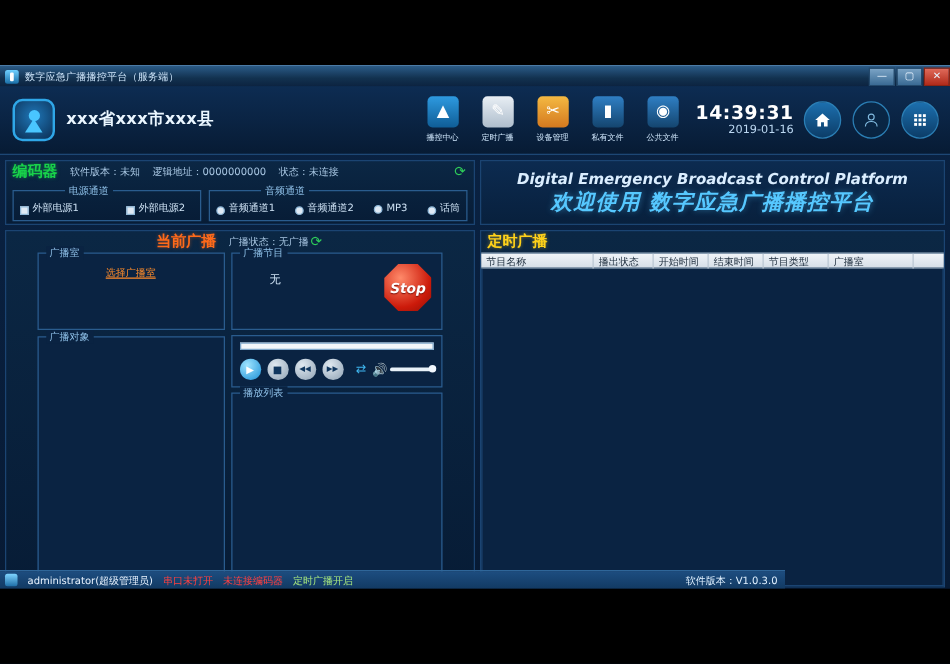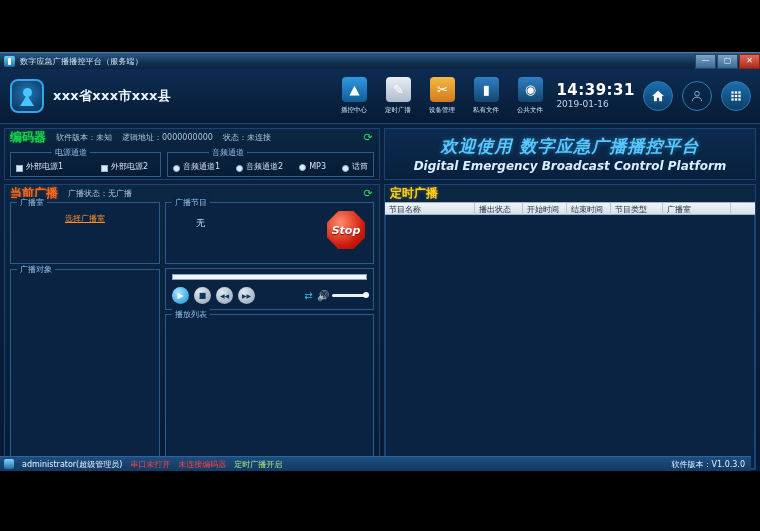--- a/index.html
+++ b/index.html
@@ -53,21 +53,21 @@
   .navitem{width:44px;display:flex;flex-direction:column;align-items:center;cursor:pointer;}
   .navico{width:25px;height:25px;border-radius:4px;position:relative;display:flex;
     align-items:center;justify-content:center;font-size:13px;color:#fff;}
   .navlbl{font-size:7px;color:#cfe6fb;margin-top:3px;white-space:nowrap;transform:scale(.92);}
   .ic-center{background:linear-gradient(180deg,#2e9ae0,#0f5d96);}
   .ic-timer{background:linear-gradient(180deg,#e8eef4,#aebdcc);}
   .ic-device{background:linear-gradient(180deg,#f4b942,#d4791f);}
   .ic-private{background:linear-gradient(180deg,#2f7fc4,#14456f);}
   .ic-public{background:linear-gradient(180deg,#2f7fc4,#14456f);}
 
-  #clock{margin:0 8px 0 4px;text-align:left;line-height:1.15;}
+  #clock{margin:0 8px 0 4px;text-align:right;line-height:1.15;}
   #clock .t{font-size:15px;font-weight:bold;color:#fff;letter-spacing:.5px;}
   #clock .d{font-size:9px;color:#bcd8f2;}
   .circbtn{width:30px;height:30px;border-radius:50%;border:1.5px solid #2b7fb5;
     margin-right:9px;display:flex;align-items:center;justify-content:center;
     background:rgba(10,40,70,.55);cursor:pointer;}
   .circbtn.filled{background:linear-gradient(180deg,#1c6fae,#0c3d68);}
 
   
   #body{display:flex;height:350px;padding:4px;gap:4px;}
   #left{width:376px;display:flex;flex-direction:column;gap:4px;border-radius:23px;}
@@ -93,21 +93,21 @@
   fieldset{border:1px solid #2a5c8e;padding:3px 5px 4px 5px;}
   legend{font-size:8px;color:#8fc0e8;padding:0 3px;margin-left:36px;}
   .optrow{display:flex;align-items:center;gap:12px;}
   .opt{display:flex;align-items:flex-end;gap:3px;font-size:8px;color:#cfe3f5;white-space:nowrap;}
   .chk{width:7px;height:7px;background:#dfeaf5;border:1px solid #8fb8d8;display:block;}
   .rad{width:7px;height:7px;background:#dfeaf5;border-radius:50%;border:1px solid #8fb8d8;display:block;}
   #fs-power{width:170px;}
   #fs-audio{flex:1;}
 
   
-  #current{flex:1;display:flex;flex-direction:column;}
+  #current{flex:1;display:flex;flex-direction:column;align-items:center;}
   #cur-cols{display:flex;gap:5px;padding:0 5px 5px 5px;flex:1;}
   #cur-left{width:150px;display:flex;flex-direction:column;gap:5px;}
   #cur-right{flex:1;display:flex;flex-direction:column;gap:4px;}
   .innerbox{border:1px solid #2a5c8e;background:#0a2342;position:relative;}
   .innerlbl{position:absolute;left:6px;top:-6px;background:#0a2342;padding:0 3px;
     font-size:8px;color:#8fc0e8;}
   #room{height:62px;}
   #roomlink{display:block;text-align:center;margin-top:10px;font-size:8px;color:#ff8c2a;
     text-decoration:underline;cursor:pointer;}
   #target{flex:1;}
@@ -147,21 +147,21 @@
   .th{font-size:8px;color:#1a2a3a;padding-left:4px;border-right:1px solid #b9c6d2;
     height:13px;line-height:13px;white-space:nowrap;overflow:hidden;}
   #tbody{flex:1;background:#0a2342;border:1px solid #1b4472;border-top:none;}
 
   
   #footer{position:absolute;left:0;top:474px;width:760px;height:17px;
     display:flex;align-items:center;justify-content:center;gap:6px;
     background:linear-gradient(180deg,#0a2342,#071a33);}
   #footer span{font-size:7px;color:#9dc0de;}
   #footer a{font-size:7px;color:#6fb8e8;text-decoration:underline;}
-  #statusbar{position:absolute;left:0;top:456px;width:751px;height:15px;
+  #statusbar{position:absolute;left:0;top:456px;width:628px;height:15px;
     background:linear-gradient(180deg,#1d4d80,#123a63);display:flex;align-items:center;
     border-top:1px solid #2f6699;}
   #sb-ico{width:10px;height:10px;margin-left:4px;border-radius:2px;flex:none;
     background:linear-gradient(180deg,#7fd4ff,#1f6fa8);}
   .sb-item{font-size:8px;margin-left:8px;white-space:nowrap;}
   .sb-user{color:#e8f3ff;}
   .sb-red{color:#ff4040;}
   .sb-green{color:#a8e87f;}
   #sb-ver{margin-left:auto;margin-right:6px;font-size:8px;color:#dff0ff;}
 
@@ -356,22 +356,22 @@
               <div class="innerbox" id="playlist">
                 <span class="innerlbl">播放列表</span>
               </div>
             </div>
           </div>
         </div>
       </div>
 
       <div id="right">
         <div id="welcome">
+          <div id="wel2">Digital Emergency Broadcast Control Platform</div>
           <div id="wel1">欢迎使用 数字应急广播播控平台</div>
-          <div id="wel2">Digital Emergency Broadcast Control Platform</div>
         </div>
 
         <div class="panel" id="schedule">
           <div class="ptitle">
             <div class="t-yellow">定时广播</div>
           </div>
           <div id="thead">
             <div class="th" style="width:90px">节目名称</div>
             <div class="th" style="width:48px">播出状态</div>
             <div class="th" style="width:44px">开始时间</div>

